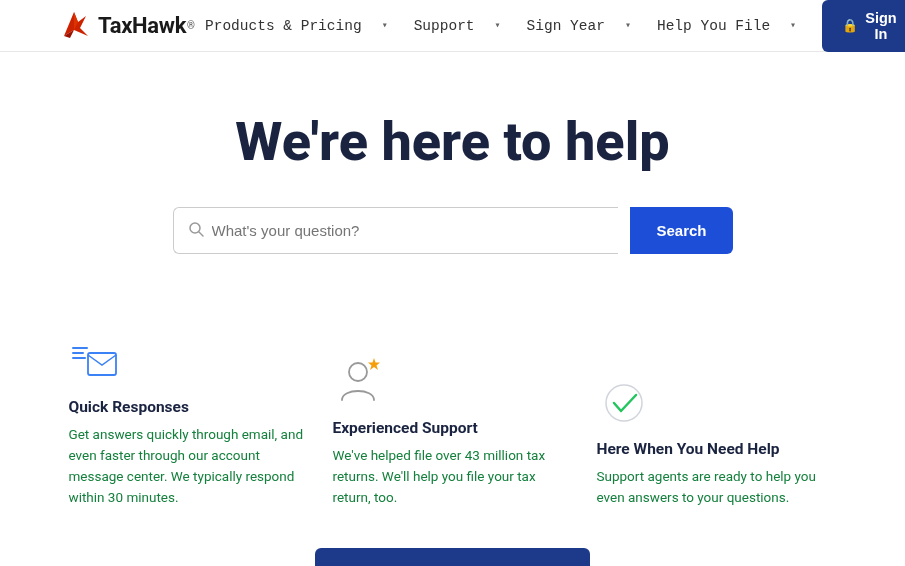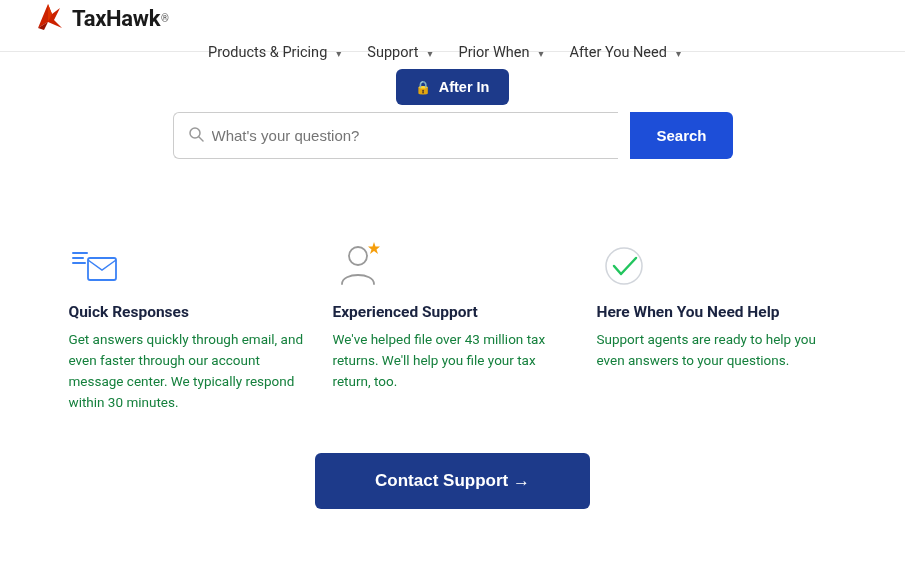--- a/index.html
+++ b/index.html
@@ -14,25 +14,24 @@
       color: #333;
       width: 905px;
       min-height: 566px;
       overflow-x: hidden;
     }
 
     
     .navbar {
       display: flex;
       align-items: center;
-      padding: 0 30px;
+      padding: 0 56px;
       height: 52px;
       border-bottom: 1px solid #e8e8e8;
       background: #fff;
-      flex-direction: column;
     }
 
     .logo-wrap {
       display: flex;
       align-items: center;
       margin-right: auto;
       cursor: pointer;
     }
 
     .logo-icon {
@@ -51,28 +50,29 @@
 
     .nav-links {
       display: flex;
       align-items: center;
       gap: 6px;
       margin-right: 16px;
     }
 
     .nav-item {
       display: flex;
-      align-items: center;
+      align-items: flex-start;
       padding: 8px 10px;
       font-size: 14.5px;
       color: #333;
       cursor: pointer;
       border-radius: 4px;
-      gap: 9px;
+      gap: 20px;
       white-space: nowrap;
+      font-family: Liberation Mono, monospace;
     }
 
     .nav-chevron {
       font-size: 10px;
       color: #666;
       margin-top: 1px;
     }
 
     .sign-in-btn {
       display: flex;
@@ -153,20 +153,21 @@
       font-weight: 600;
       cursor: pointer;
     }
 
     
     .features {
       display: flex;
       justify-content: center;
       gap: 24px;
       padding: 30px 60px 20px;
+      align-items: flex-end;
     }
 
     .feature-card {
       max-width: 240px;
       flex: 1;
     }
 
     .feature-icon-wrap {
       width: 54px;
       height: 54px;
@@ -229,36 +230,37 @@
   <div class="nav-links">
     <div class="nav-item">
       <span>Products &amp; Pricing</span>
       <span class="nav-chevron">▾</span>
     </div>
     <div class="nav-item">
       <span>Support</span>
       <span class="nav-chevron">▾</span>
     </div>
     <div class="nav-item">
-      <span>Prior When</span>
+      <span>Sign Year</span>
       <span class="nav-chevron">▾</span>
     </div>
     <div class="nav-item">
-      <span>After You Need</span>
+      <span>Help You File</span>
       <span class="nav-chevron">▾</span>
     </div>
   </div>
 
   <button class="sign-in-btn">
     <span class="lock-icon">🔒</span>
-    <span>After In</span>
+    <span>Sign In</span>
   </button>
 </nav>
 
 <section class="hero">
+  <h1 class="hero-title">We're here to help</h1>
 
   <div class="search-row">
     <div class="search-box">
       <span class="search-icon-svg">
         <svg width="16" height="16" viewBox="0 0 16 16" fill="none">
           <circle cx="7" cy="7" r="5" stroke="#999" stroke-width="1.5"></circle>
           <line x1="11" y1="11" x2="15" y2="15" stroke="#999" stroke-width="1.5" stroke-linecap="round"></line>
         </svg>
       </span>
       <input type="text" class="search-input" placeholder="What's your question?" style="">

